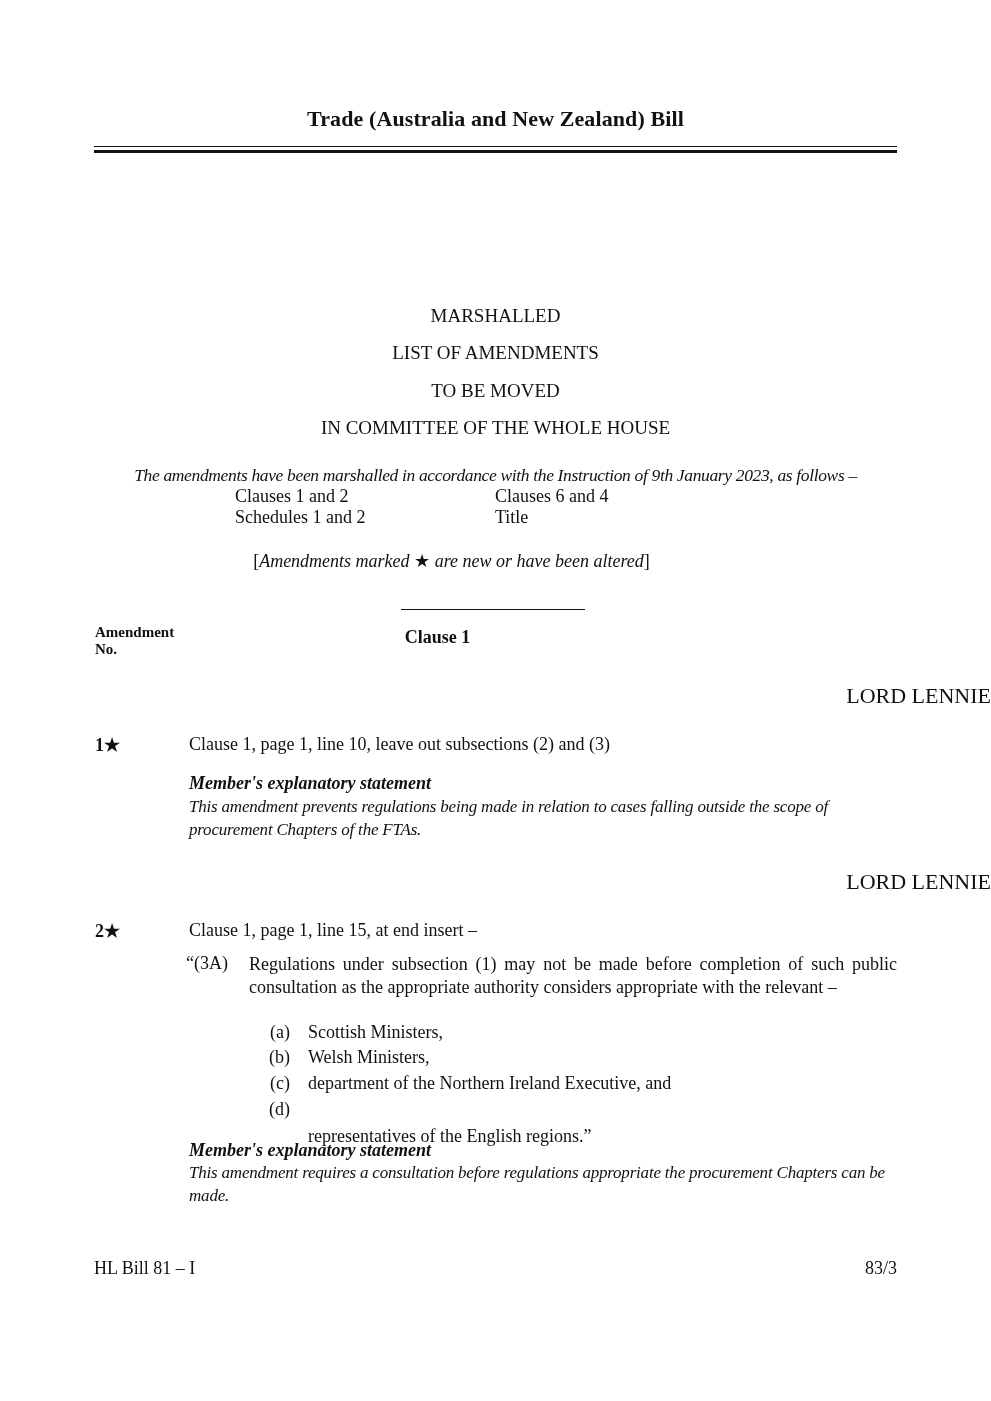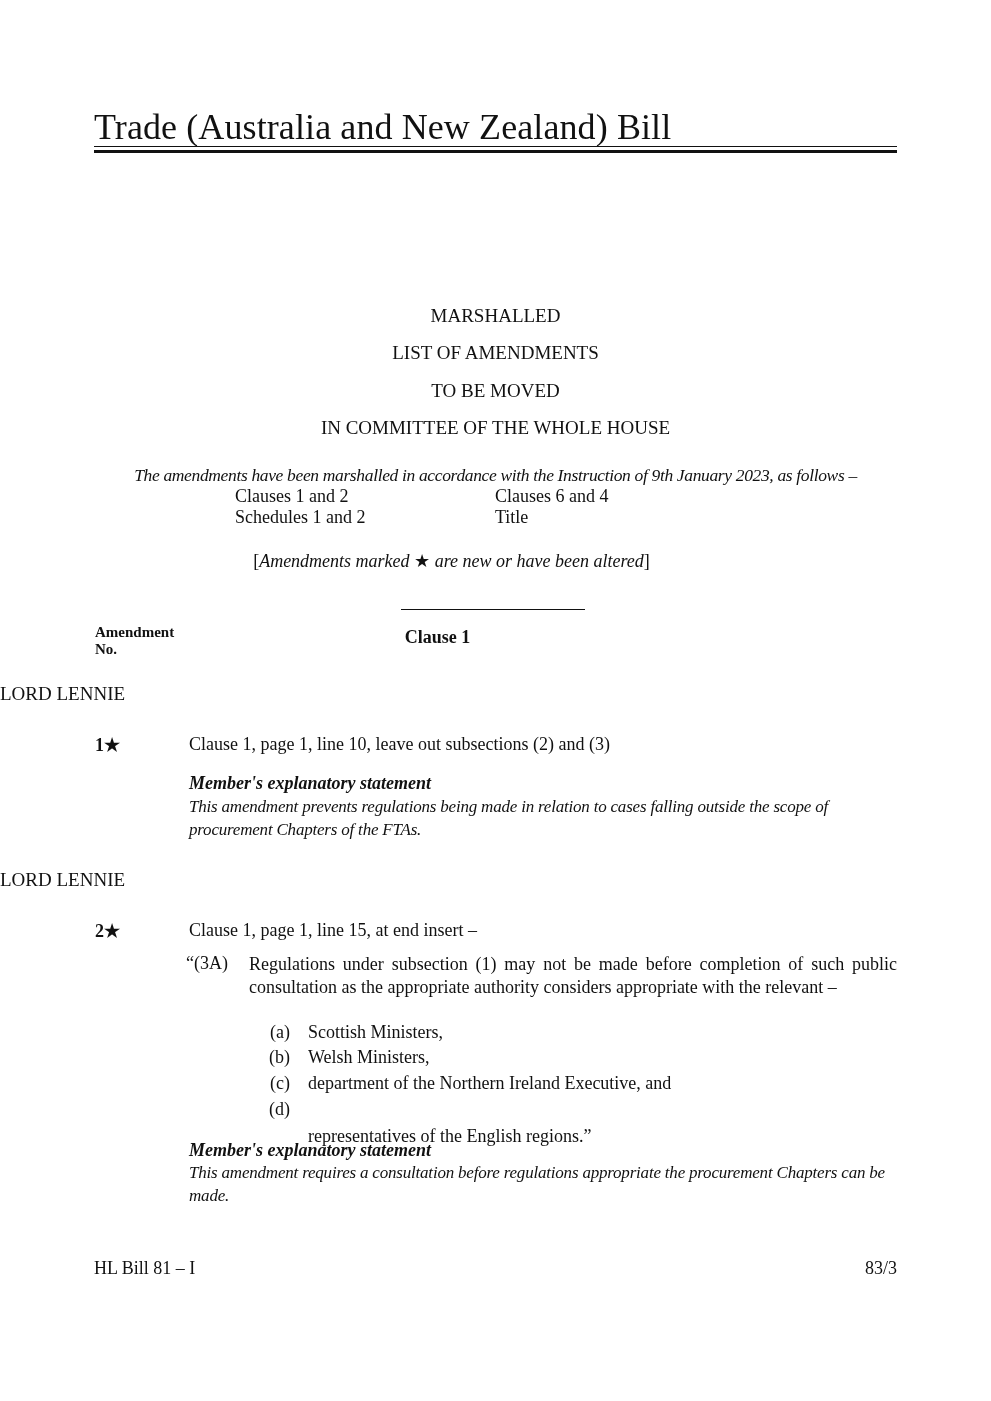--- a/index.html
+++ b/index.html
@@ -3,34 +3,34 @@
 <meta charset="utf-8">
 <style>
   html, body { margin: 0; padding: 0; background: #ffffff; }
   body {
     width: 991px; height: 1401px; position: relative; overflow: hidden;
     font-family: "Liberation Serif", "DejaVu Serif", serif;
     color: #111111;
   }
   .abs { position: absolute; }
   .title {
-    left: 94px; width: 803px; top: 106px; text-align: left;
-    font-size: 36px; font-weight: normal; letter-spacing: 0.1px;
+    left: 94px; width: 803px; top: 106px; text-align: center;
+    font-size: 22px; font-weight: bold; letter-spacing: 0.1px;
   }
   .rule-thin { left: 94px; width: 803px; top: 146px; height: 0; border-top: 1.5px solid #111; }
   .rule-thick { left: 94px; width: 803px; top: 150px; height: 0; border-top: 3px solid #111; }
   .center-line { left: 0; width: 991px; text-align: center; font-size: 19px; }
   .instr { left: 94px; width: 803px; text-align: center; top: 465px; font-style: italic; font-size: 17.5px; letter-spacing: -0.35px; }
   .sched { font-size: 18px; }
   .note { left: 0; width: 903px; top: 550px; text-align: center; font-size: 18px; }
   .note i { font-style: italic; }
   .short-rule { left: 401px; width: 184px; top: 609px; border-top: 1.2px solid #111; }
   .amd-head { left: 95px; top: 624px; font-size: 15px; font-weight: bold; line-height: 17px; }
   .clause-head { left: 0; width: 875px; top: 627px; text-align: center; font-size: 18px; font-weight: bold; }
-  .member { left: 0; width: 991px; text-align: left; font-size: 19px; }
+  .member { left: 0; width: 991px; text-align: right; font-size: 22px; }
   .amd-no { left: 95px; font-size: 18px; font-weight: bold; }
   .amd-text { left: 189px; font-size: 18px; }
   .expl-title { left: 189px; font-size: 18px; font-weight: bold; font-style: italic; }
   .expl-body { left: 189px; width: 708px; font-size: 17px; font-style: italic; line-height: 23px; letter-spacing: -0.2px; }
   .quote-label { left: 186px; font-size: 18px; }
   .quote-body { left: 249px; width: 648px; font-size: 18px; line-height: 22.5px; text-align: justify; }
   .para-label { width: 40px; text-align: right; font-size: 18px; }
   .para-text { left: 308px; font-size: 18px; }
   .footer { top: 1258px; font-size: 18px; }
 </style>

